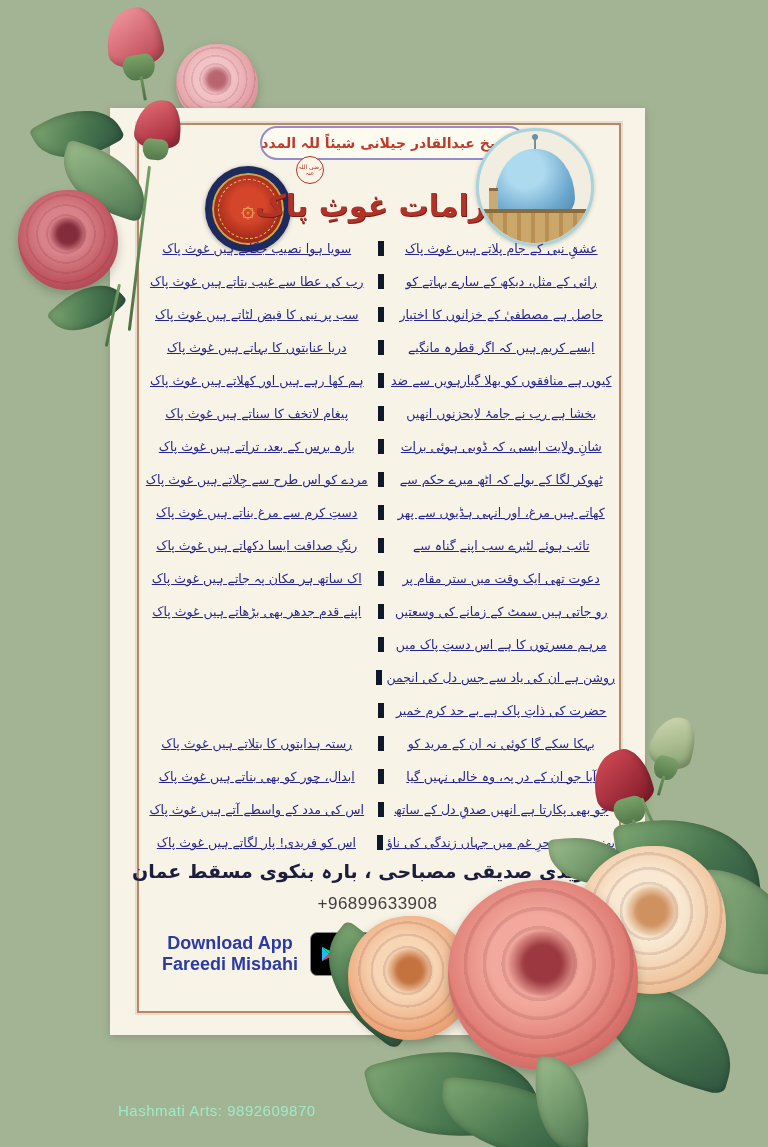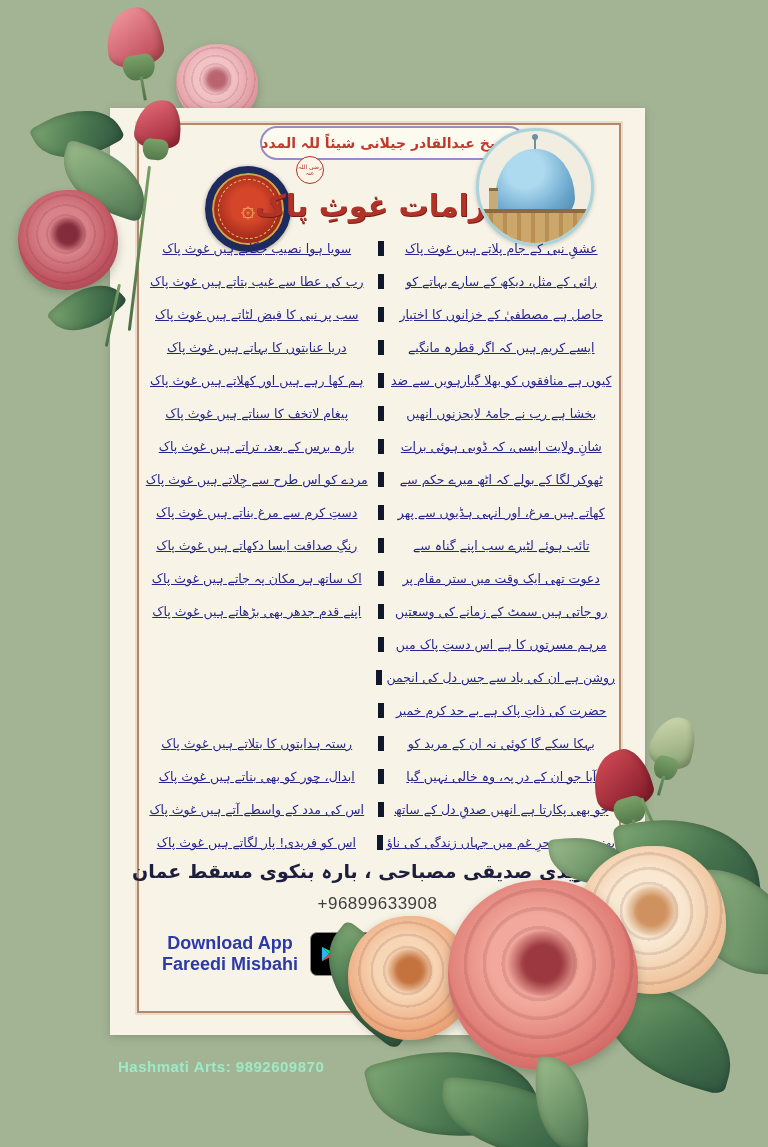--- a/index.html
+++ b/index.html
@@ -70,22 +70,22 @@
   .dl-text{color:#2b3aa5;font-weight:bold;font-size:18px;line-height:1.15;text-align:center;
          font-family:"Liberation Sans",sans-serif;}
   .play-badge{width:138px;height:44px;background:#000;border-radius:7px;border:1px solid #8d8d8d;
          box-sizing:border-box;display:flex;align-items:center;padding:4px 10px;gap:9px;}
   .play-badge .txt{display:flex;flex-direction:column;justify-content:center;}
   .git{color:#fff;font-size:7px;letter-spacing:.6px;font-family:"Liberation Sans",sans-serif;}
   .gplay{color:#fff;font-size:16px;font-weight:bold;font-family:"Liberation Sans",sans-serif;
          white-space:nowrap;}
 
   
-  .watermark{position:absolute;left:118px;top:1058px;z-index:3;color:#9df0cf;opacity:.9;
-         font-weight:bold;font-size:15px;letter-spacing:.5px;
+  .watermark{position:absolute;left:118px;top:1102px;z-index:3;color:#9df0cf;opacity:.9;
+         font-weight:normal;font-size:15px;letter-spacing:.5px;
          font-family:"Liberation Sans",sans-serif;}
 
   
   .deco{position:absolute;}
   .z0{z-index:0;} .z2{z-index:2;}
   .rose{position:absolute;border-radius:50% 48% 52% 50%/49% 53% 47% 51%;
         background:radial-gradient(circle at 46% 42%,var(--light) 0 30%,var(--mid) 62%,var(--dark) 95%);
         box-shadow:0 4px 10px rgba(40,60,40,.28);}
   .rose::before{content:"";position:absolute;inset:0;border-radius:inherit;
         background:repeating-radial-gradient(circle at 48% 44%,rgba(255,255,255,0) 0 10%,rgba(90,20,25,.12) 11% 13%);}

